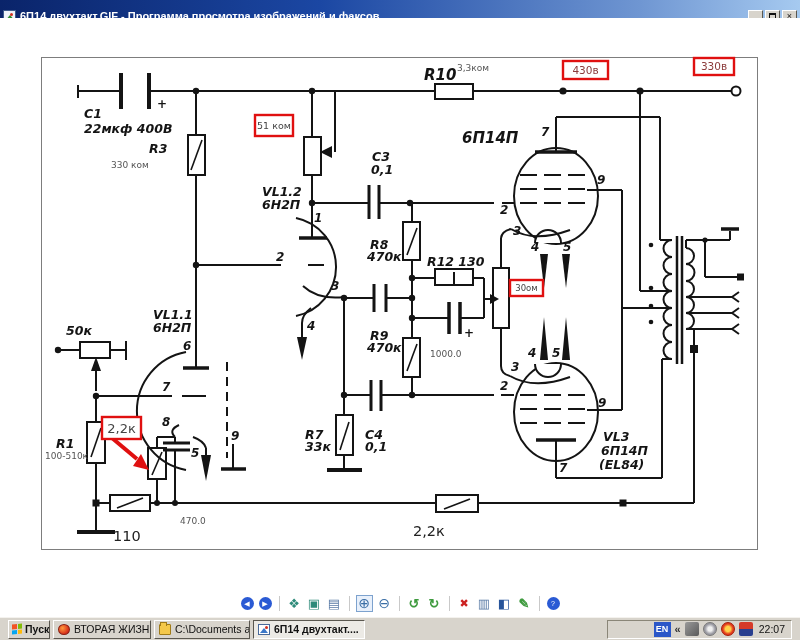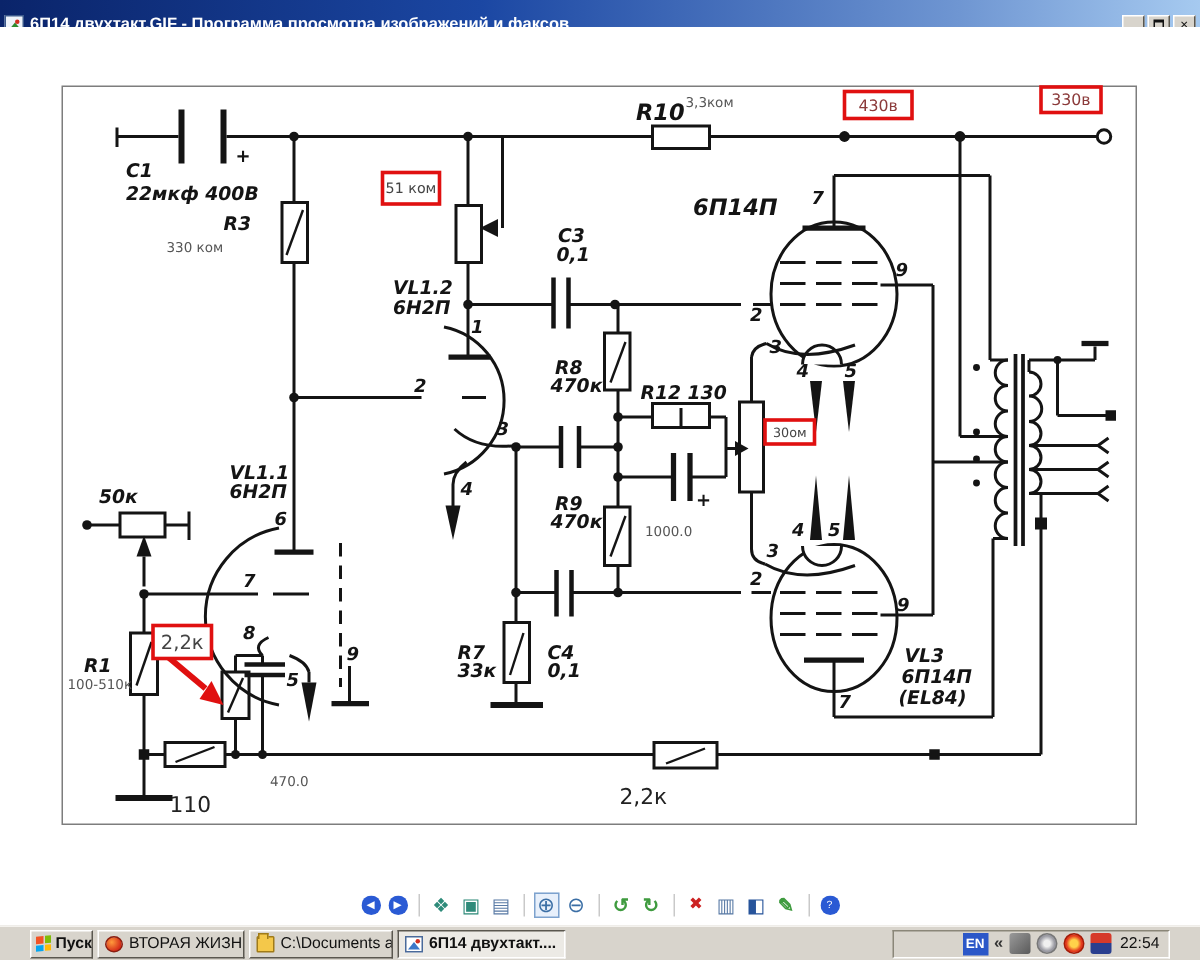--- a/index.html
+++ b/index.html
@@ -47,21 +47,21 @@
   .tb-btn.slate { color:#5a7ba6; }
   .tb-btn.zoom  { color:#3a6ea5; font-size:14px; }
   .tb-btn.green { color:#3f9b3f; font-weight:bold; }
   .tb-btn.red   { color:#cc2222; font-size:11px; }
   .tb-btn.navy  { color:#27549b; }
   .tb-btn.pressed { background:#e8f0fb; border:1px solid #7da2ce; }
 
   
   .taskbar { position:absolute; left:0; top:617px; width:800px; height:23px;
     background:#d8d4cc; border-top:1px solid #f4f2ee;
-    display:flex; align-items:center; padding:1px 20px; gap:3px; }
+    display:flex; align-items:center; padding:1px 8px; gap:3px; }
   .startbtn { flex:none; height:19px; width:42px; display:flex; align-items:center; gap:3px;
     background:#d8d4cc; border:1px solid; border-color:#fff #5a574f #5a574f #fff;
     padding:0 3px; font-weight:bold; font-size:10.5px; color:#111; }
   .winflag { width:10px; height:10px; flex:none; position:relative; transform:skewY(-6deg); }
   .winflag i { position:absolute; width:4.5px; height:4.5px; }
   .winflag i:nth-child(1){ left:0; top:0; background:#f35325; }
   .winflag i:nth-child(2){ right:0; top:0; background:#81bc06; }
   .winflag i:nth-child(3){ left:0; bottom:0; background:#05a6f0; }
   .winflag i:nth-child(4){ right:0; bottom:0; background:#ffba08; }
   .taskbtn { flex:none; height:19px; display:flex; align-items:center; gap:4px; padding:0 4px;
@@ -381,15 +381,15 @@
     <span>6П14 двухтакт....</span>
   </div>
   <div class="tb-spacer"></div>
   <div class="tray">
     <span class="lang">EN</span>
     <span class="chev">«</span>
     <span class="tray-ico ti-1"></span>
     <span class="tray-ico ti-2"></span>
     <span class="tray-ico ti-3"></span>
     <span class="tray-ico ti-4"></span>
-    <span class="clock">22:54</span>
+    <span class="clock">22:07</span>
   </div>
 </div>
 
 </body></html>

